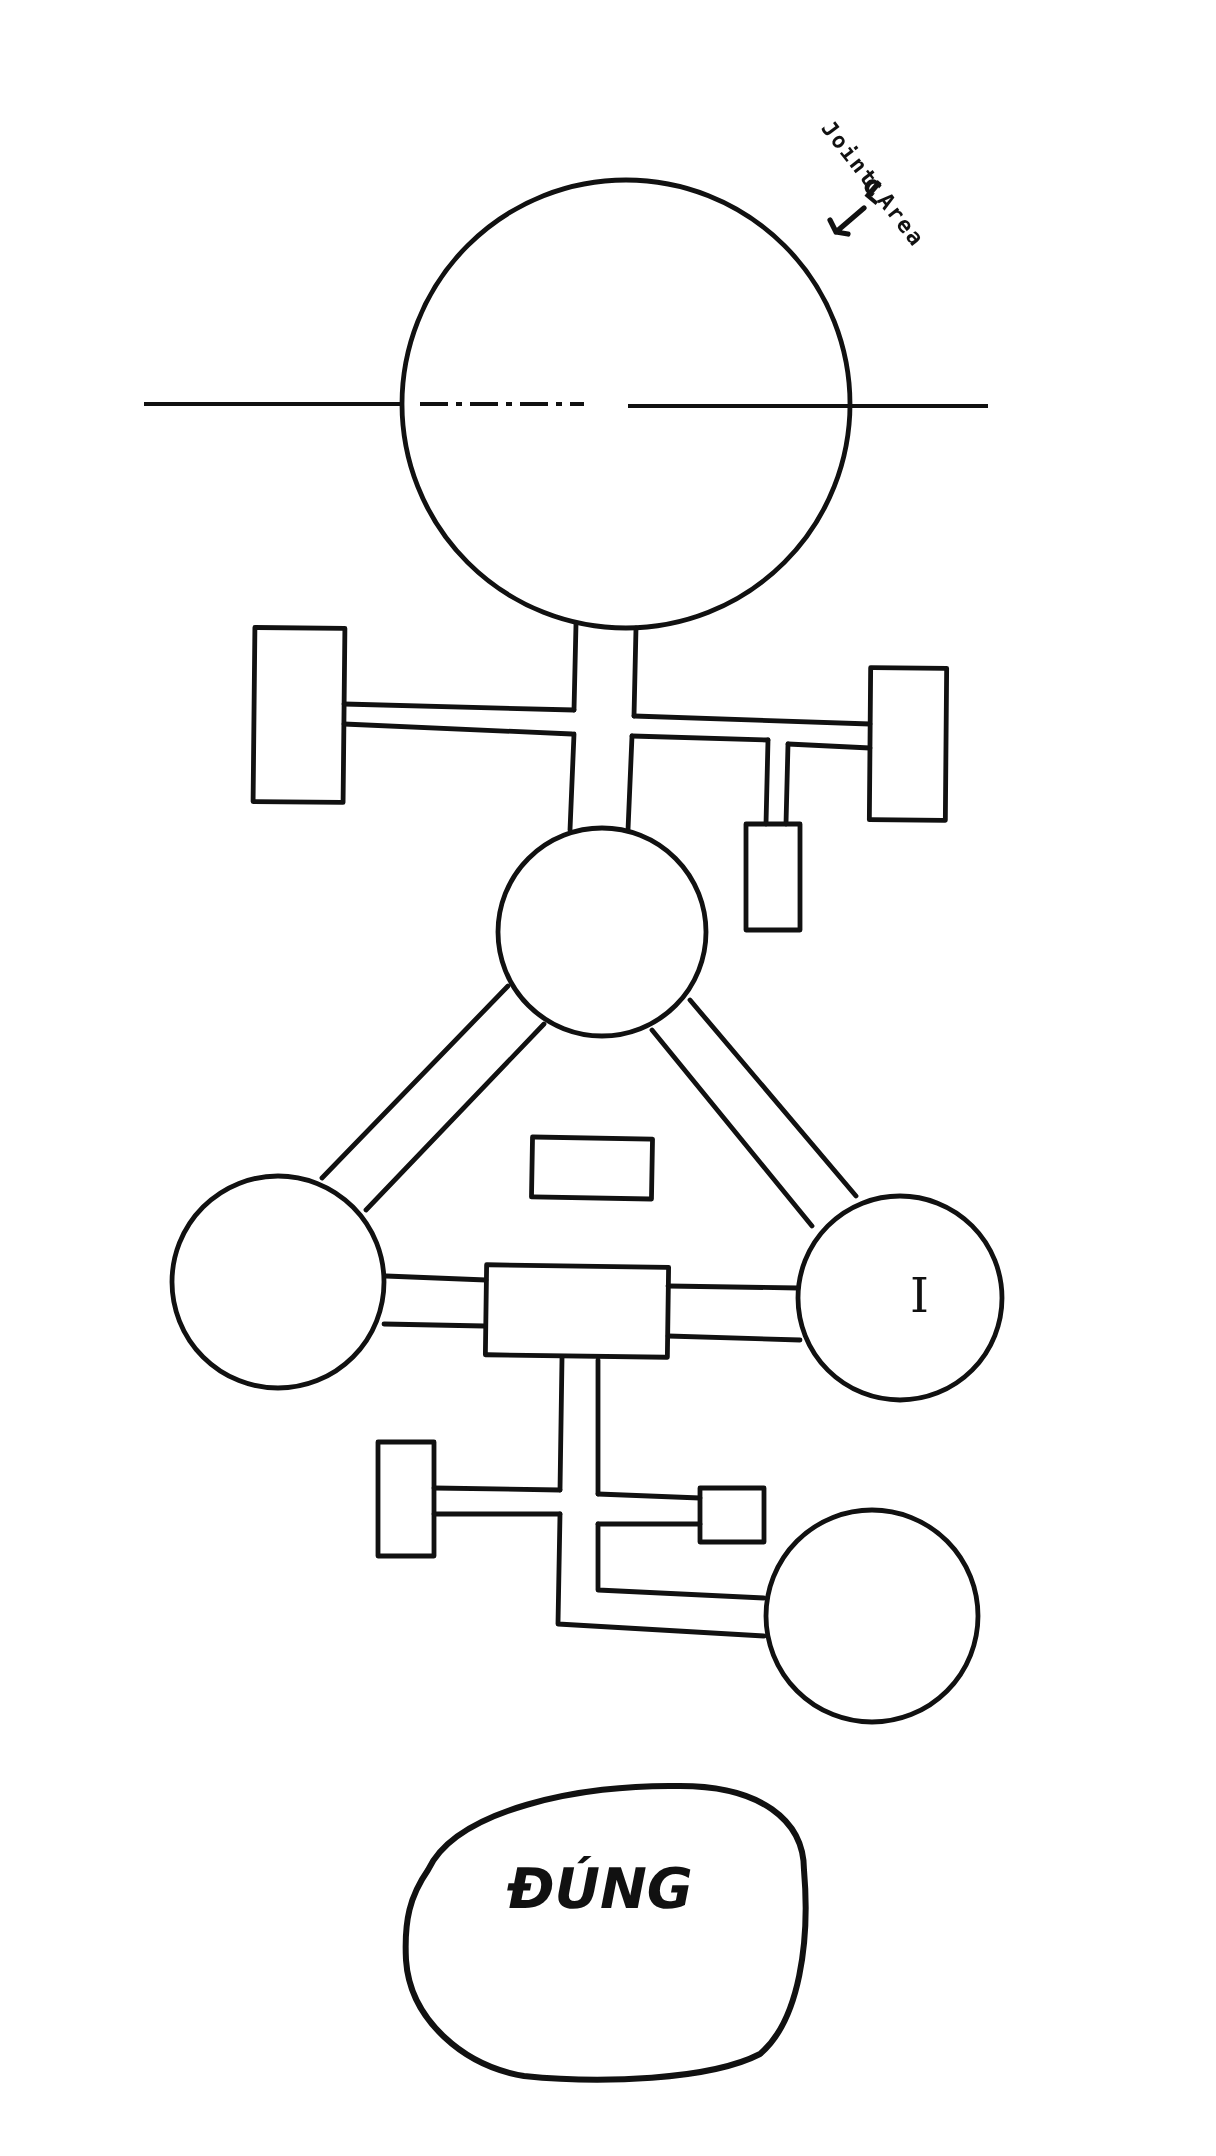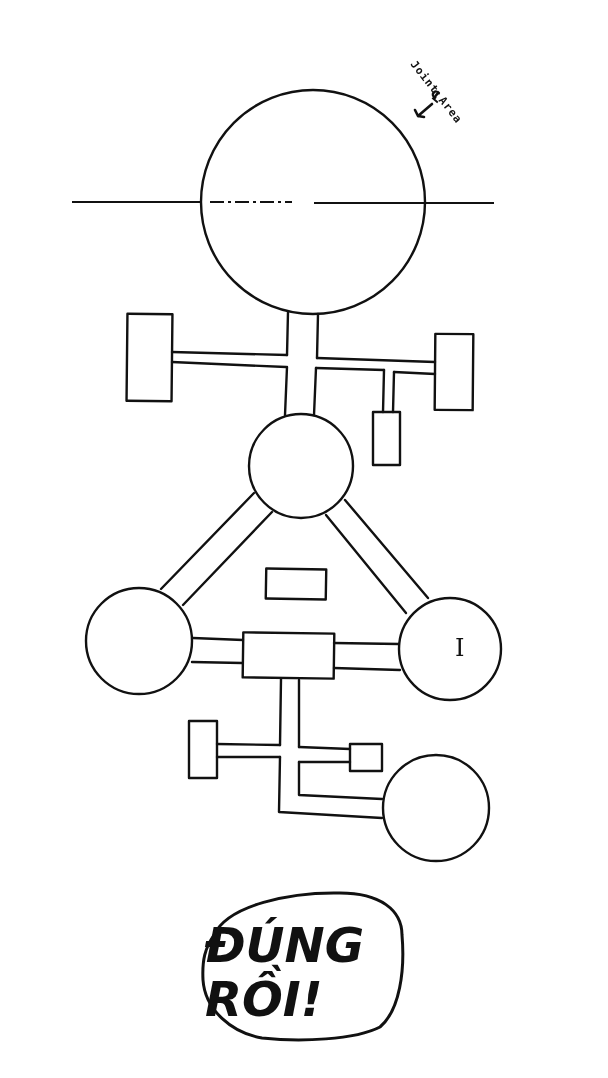--- a/index.html
+++ b/index.html
@@ -13,21 +13,21 @@
     font-family: "DejaVu Sans Mono", monospace; font-weight: bold; font-size: 11px; color: #111;
     transform: rotate(52deg); transform-origin: left top; white-space: nowrap; letter-spacing: 1px;
   }
   .room-symbol {
     position: absolute; left: 455px; top: 636px;
     font-family: "DejaVu Serif", serif; font-size: 24px; color: #111; line-height: 1;
   }
   .bubble-text {
     position: absolute; left: 205px; top: 918px; width: 190px;
     font-family: "DejaVu Sans", sans-serif; font-weight: bold; font-style: italic;
-    font-size: 48px; line-height: 54px; text-align: left; color: #111;
+    font-size: 28px; line-height: 54px; text-align: center; color: #111;
   }
   .bubble-text span { display: block; }
 </style>
 </head>
 <body>
 
 <div id="canvas">
   <svg width="608" height="1078" viewBox="0 0 608 1078">
 
     <g>
@@ -99,15 +99,14 @@
     <span>Joint Area</span>
   </div>
   <div style="position:absolute;left:430px;top:88px;font-family:'DejaVu Sans',sans-serif;font-weight:bold;font-size:14px;color:#111;transform:rotate(40deg);">
     <span>℄</span>
   </div>
 
   <div class="room-symbol">I</div>
 
   <div class="bubble-text">
     <span>ĐÚNG</span>
-    <span>RỒI!</span>
   </div>
 </div>
 
 </body></html>

